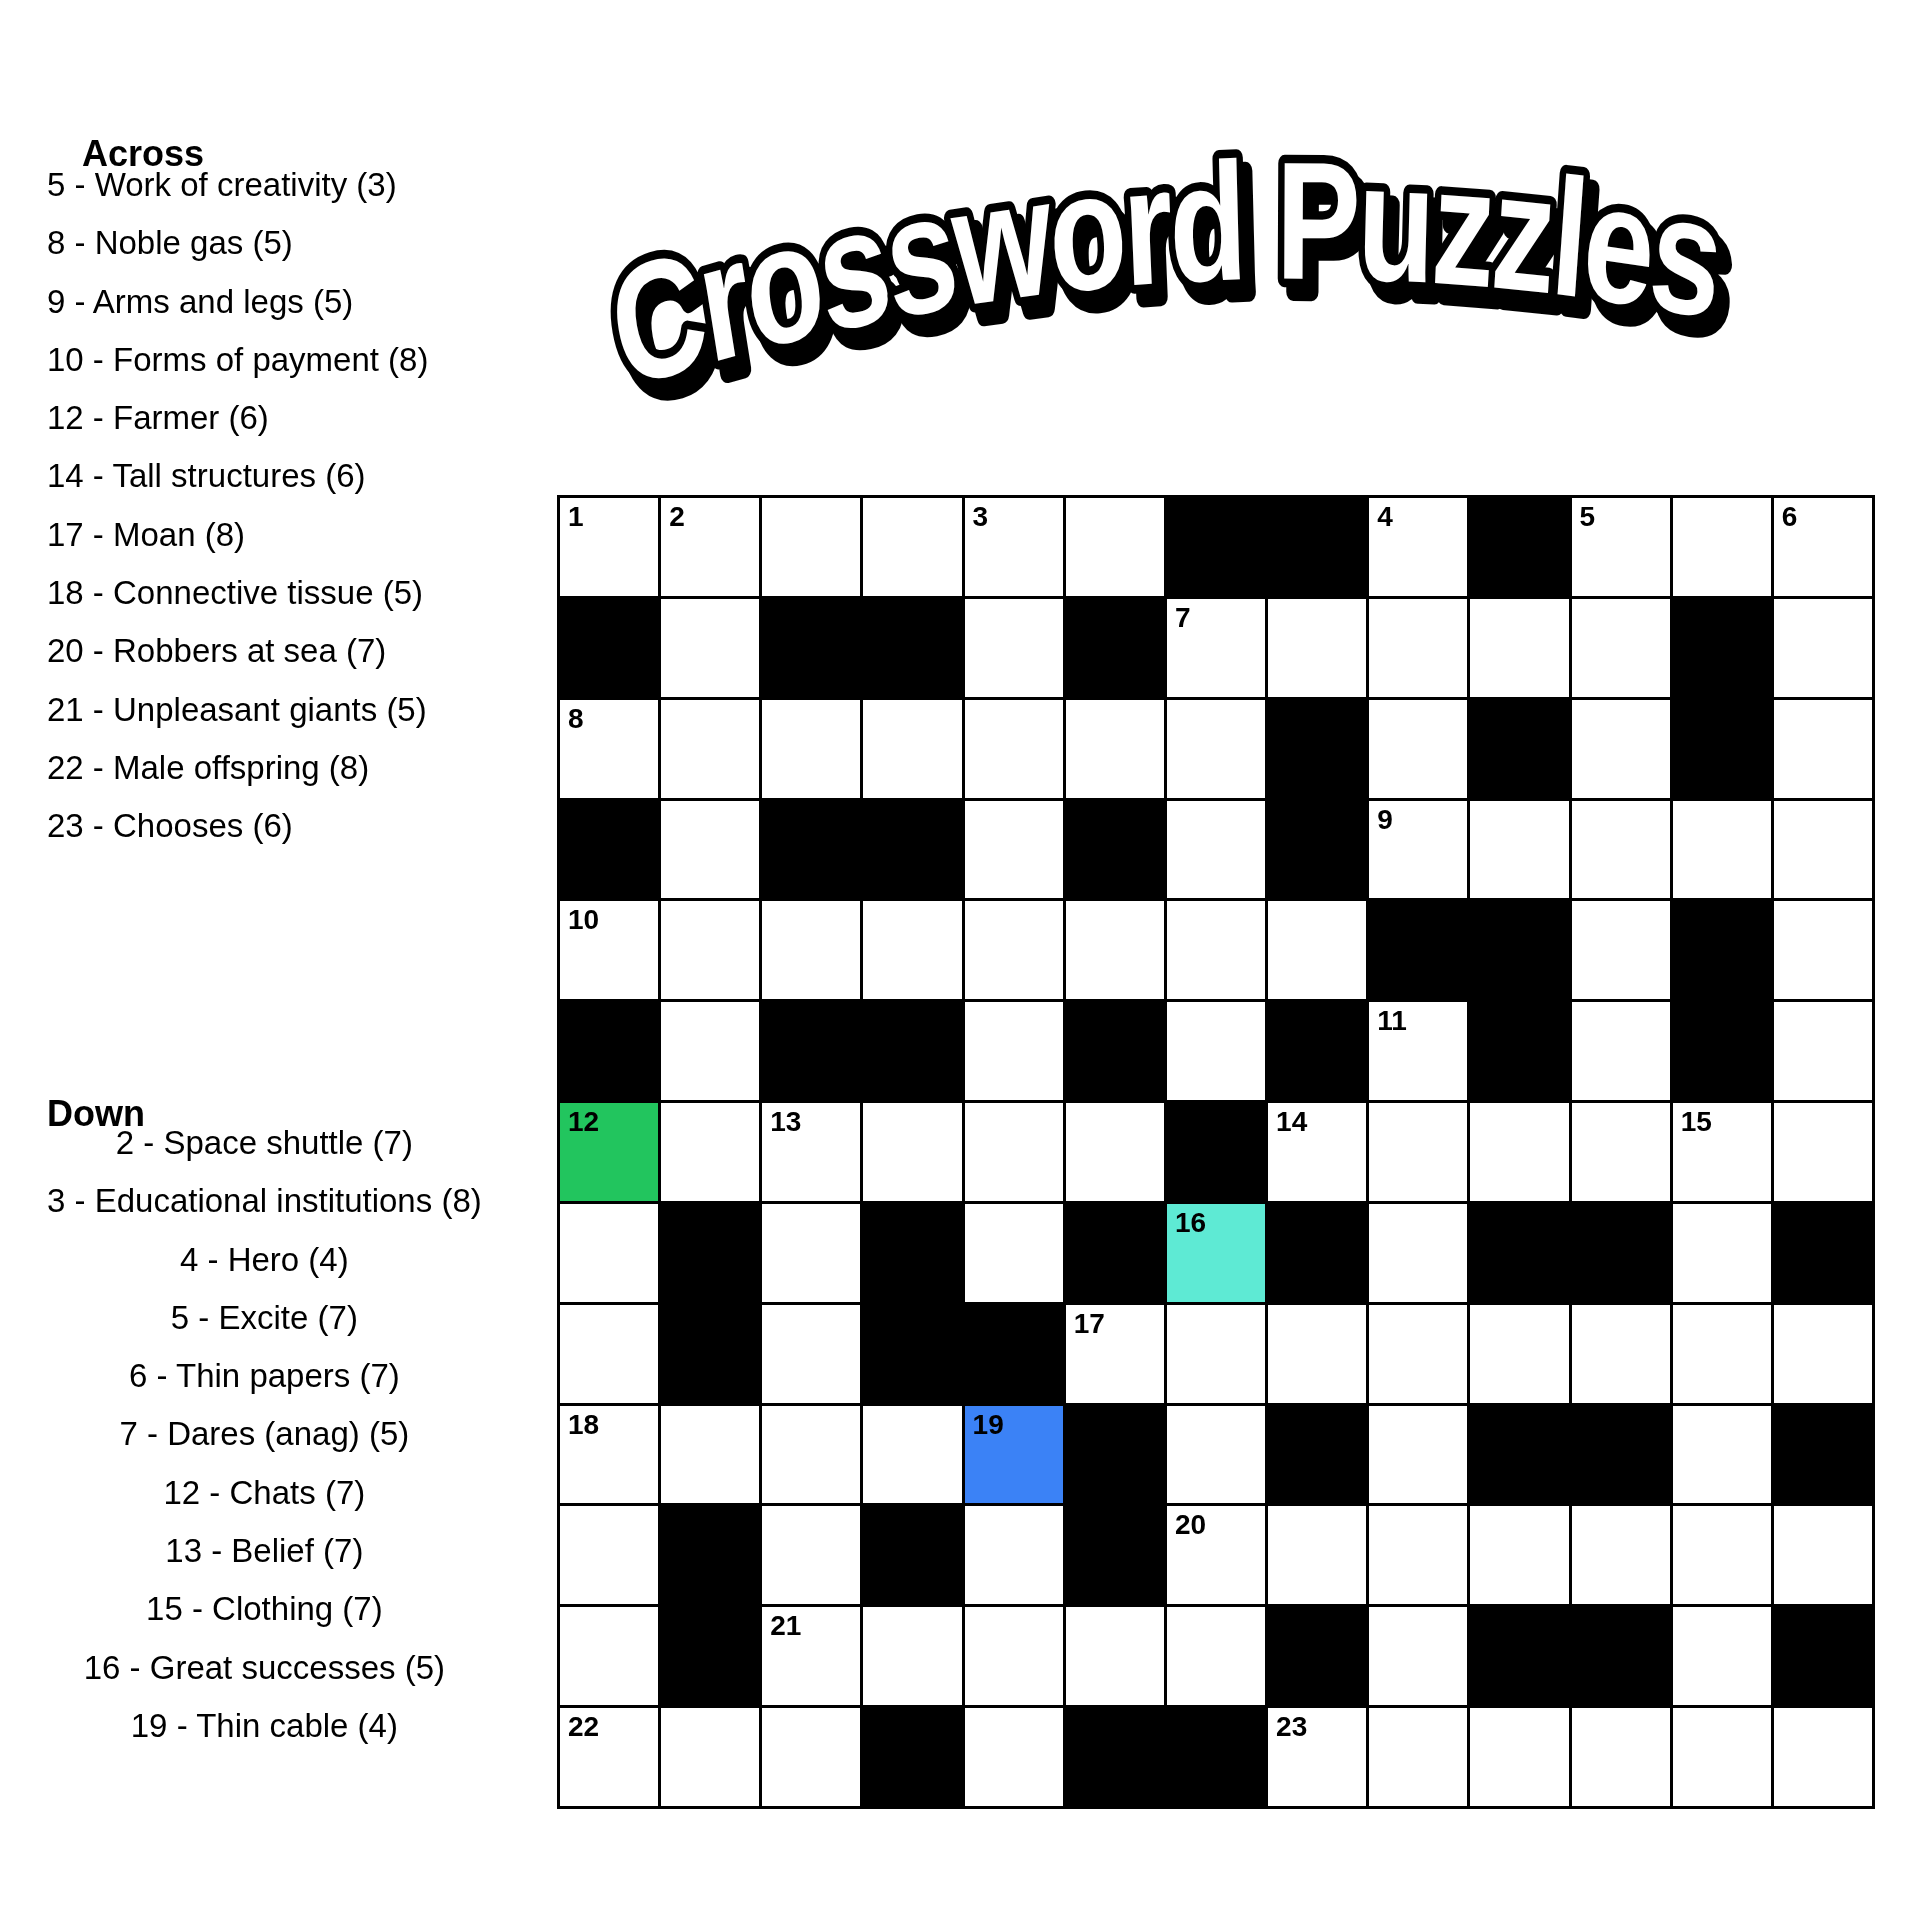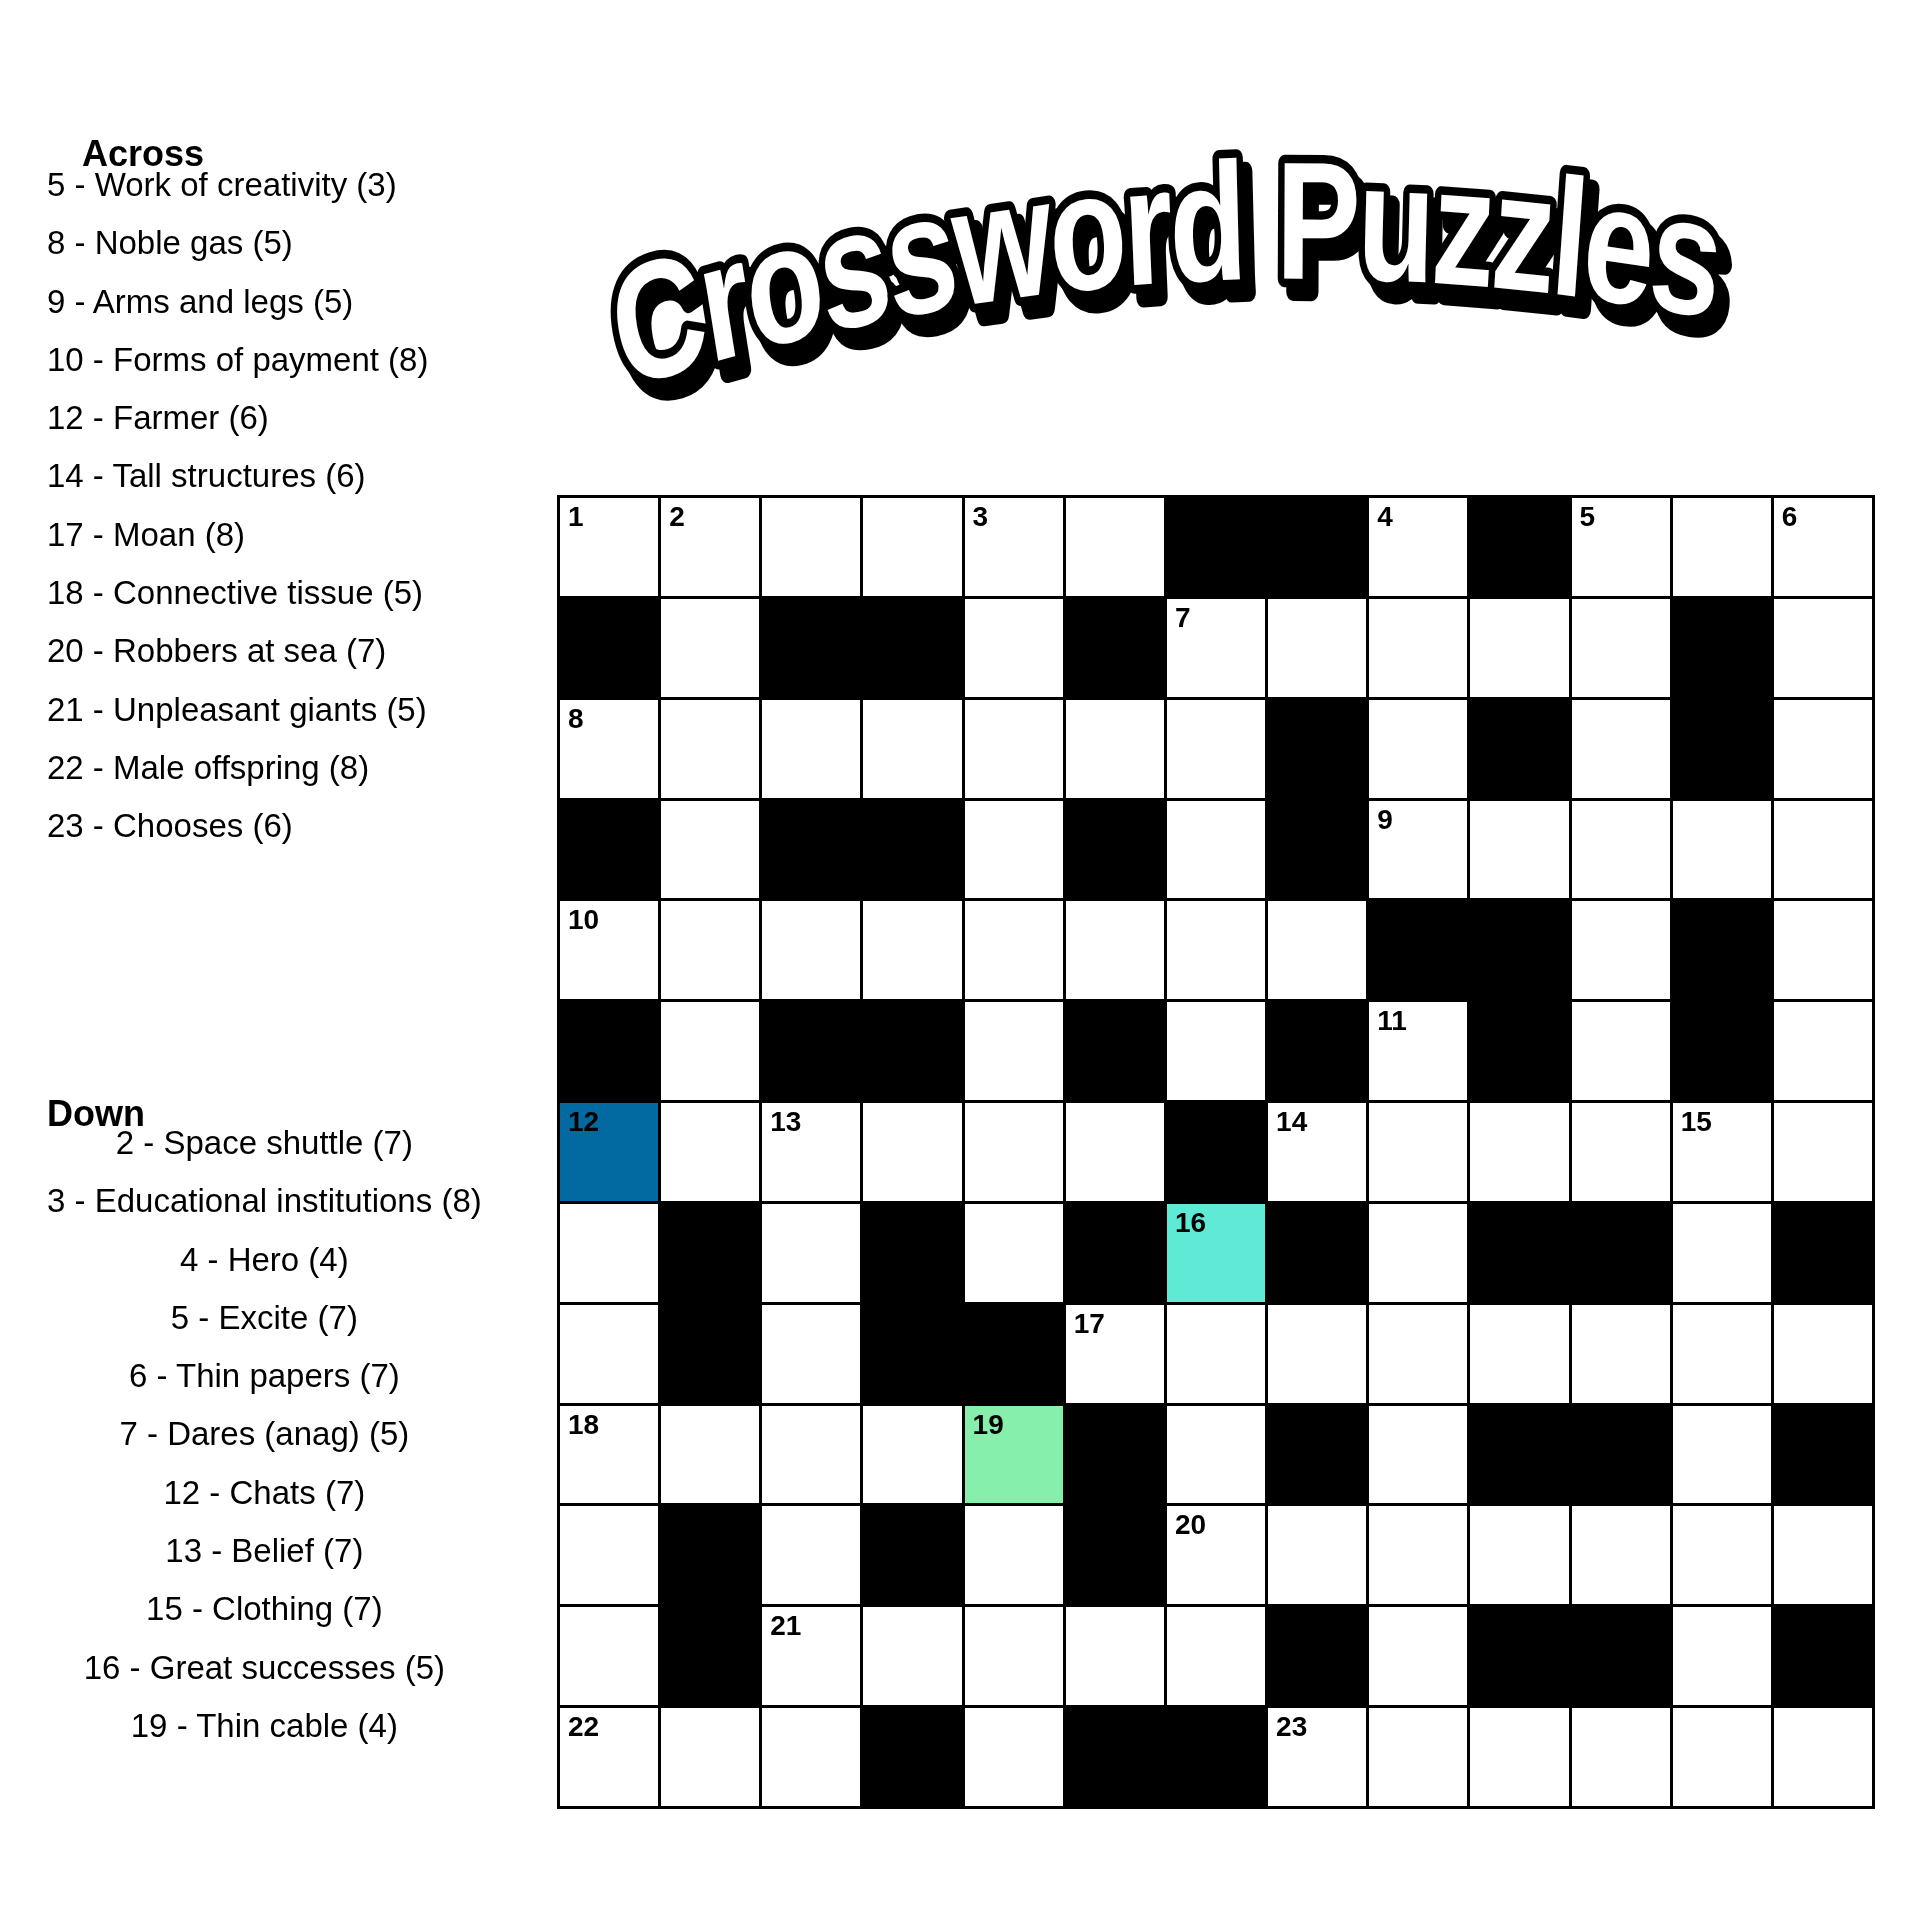--- a/index.html
+++ b/index.html
@@ -229,21 +229,21 @@
     <div class="cell black" style="background: rgb(0, 0, 0);"></div>
     <div class="cell" style="background: rgb(255, 255, 255);"></div>
     <div class="cell black" style="background: rgb(0, 0, 0);"></div>
     <div class="cell" style="background: rgb(255, 255, 255);">
       <span class="num">11</span>
     </div>
     <div class="cell black" style="background: rgb(0, 0, 0);"></div>
     <div class="cell" style="background: rgb(255, 255, 255);"></div>
     <div class="cell black" style="background: rgb(0, 0, 0);"></div>
     <div class="cell" style="background: rgb(255, 255, 255);"></div>
-    <div class="cell" style="background: #0369a1;">
+    <div class="cell" style="background: #22c55e;">
       <span class="num">12</span>
     </div>
     <div class="cell" style="background: rgb(255, 255, 255);"></div>
     <div class="cell" style="background: rgb(255, 255, 255);">
       <span class="num">13</span>
     </div>
     <div class="cell" style="background: rgb(255, 255, 255);"></div>
     <div class="cell" style="background: rgb(255, 255, 255);"></div>
     <div class="cell" style="background: rgb(255, 255, 255);"></div>
     <div class="cell black" style="background: rgb(0, 0, 0);"></div>
@@ -286,21 +286,21 @@
     <div class="cell" style="background: rgb(255, 255, 255);"></div>
     <div class="cell" style="background: rgb(255, 255, 255);"></div>
     <div class="cell" style="background: rgb(255, 255, 255);"></div>
     <div class="cell" style="background: rgb(255, 255, 255);"></div>
     <div class="cell" style="background: rgb(255, 255, 255);">
       <span class="num">18</span>
     </div>
     <div class="cell" style="background: rgb(255, 255, 255);"></div>
     <div class="cell" style="background: rgb(255, 255, 255);"></div>
     <div class="cell" style="background: rgb(255, 255, 255);"></div>
-    <div class="cell" style="background: #86efac;">
+    <div class="cell" style="background: #3b82f6;">
       <span class="num">19</span>
     </div>
     <div class="cell black" style="background: rgb(0, 0, 0);"></div>
     <div class="cell" style="background: rgb(255, 255, 255);"></div>
     <div class="cell black" style="background: rgb(0, 0, 0);"></div>
     <div class="cell" style="background: rgb(255, 255, 255);"></div>
     <div class="cell black" style="background: rgb(0, 0, 0);"></div>
     <div class="cell black" style="background: rgb(0, 0, 0);"></div>
     <div class="cell" style="background: rgb(255, 255, 255);"></div>
     <div class="cell black" style="background: rgb(0, 0, 0);"></div>

